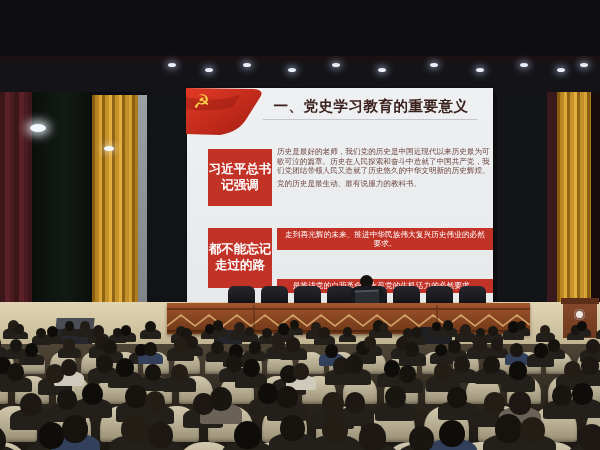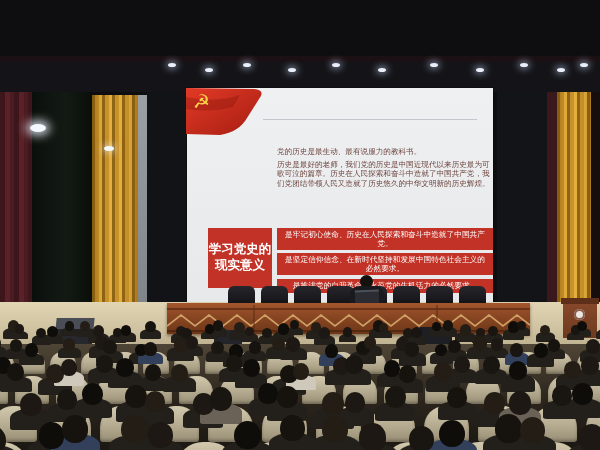--- a/index.html
+++ b/index.html
@@ -127,28 +127,29 @@
       <defs>
           <linearGradient id="fg" x1="0" y1="0" x2="1" y2="1">
         <stop offset="0" stop-color="#e23a26"></stop>
             <stop offset="1" stop-color="#a51d12"></stop>
       </linearGradient>
         </defs>
       <path d="M0,0 L68,1 Q80,2 73,11 L61,30 Q53,44 34,47 L0,46 Z" fill="url(#fg)"></path>
       <path d="M0,9 Q30,15 54,7 L47,19 Q24,25 0,21 Z" fill="rgba(120,15,8,.30)"></path>
     </svg>
     <span class="party-emblem">☭</span>
+    <div class="slide-title">一、党史学习教育的重要意义</div>
     <div class="title-underline"></div>
+    <div class="label-box label1">习近平总书记强调</div>
     <div class="slide-body">
+      <p>历史是最好的老师，我们党的历史是中国近现代以来历史最为可歌可泣的篇章。历史在人民探索和奋斗中造就了中国共产党，我们党团结带领人民又造就了历史悠久的中华文明新的历史辉煌。</p>
       <p>党的历史是最生动、最有说服力的教科书。</p>
-      <p>历史是最好的老师，我们党的历史是中国近现代以来历史最为可歌可泣的篇章。历史在人民探索和奋斗中造就了中国共产党，我们党团结带领人民又造就了历史悠久的中华文明新的历史辉煌。</p>
     </div>
-    <div class="label-box label2">学习党史的现实意义</div>
-    <div class="bar bar1">是牢记初心使命、历史在人民探索和奋斗中造就了中国共产党。</div>
-    <div class="bar bar2">是坚定信仰信念、在新时代坚持和发展中国特色社会主义的必然要求。</div>
+    <div class="label-box label2">都不能忘记走过的路</div>
+    <div class="bar bar1">走到再光辉的未来、推进中华民族伟大复兴历史伟业的必然要求。</div>
     <div class="bar bar3">是推进党的自我革命、永葆党的生机活力的必然要求。</div>
   </div>
 
   <div class="abs stage-floor"></div>
   <div id="stage-chairs">
       <div class="stage-chair" style="left: 228px; top: 286px;"></div>
       <div class="stage-chair" style="left: 261px; top: 286px;"></div>
       <div class="stage-chair" style="left: 294px; top: 286px;"></div>
       <div class="stage-chair" style="left: 327px; top: 286px;"></div>
       <div class="stage-chair" style="left: 360px; top: 286px;"></div>

